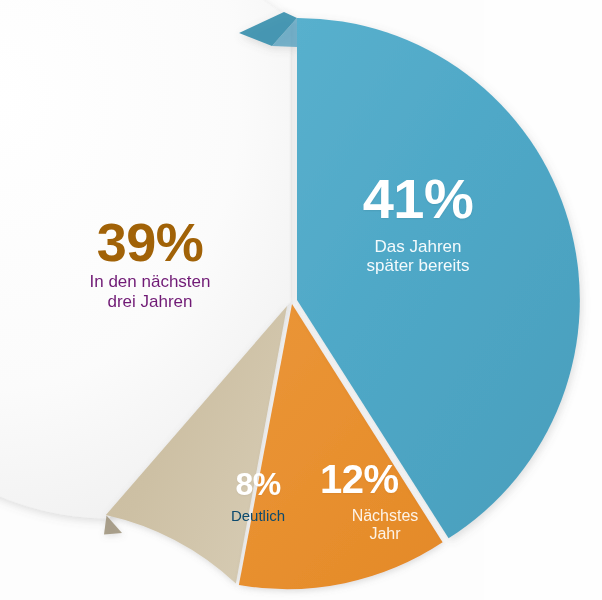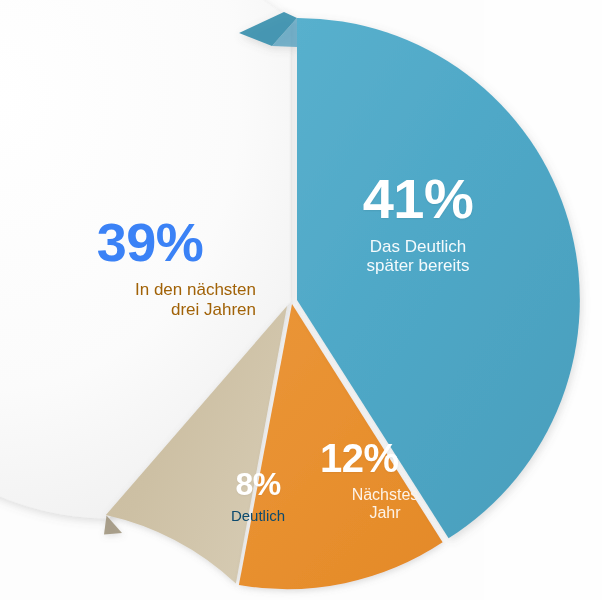--- a/index.html
+++ b/index.html
@@ -64,33 +64,32 @@
 
   
   #label-white {
     left: 44px;
     top: 212px;
     width: 212px;
     color: #2e2e2e;
   }
   #label-white .slice-pct {
     font-size: 54px;
-    margin-bottom: 8px;
-    color: #3b82f6;
+    color: #a16207;
   }
   #label-white .slice-desc {
     font-size: 17px;
-    color: #a16207;
-    text-align: right;
+    color: #701a75;
+    text-align: center;
   }
 
   
   #label-orange {
     left: 320px;
-    top: 436px;
+    top: 457px;
     width: 130px;
     color: #ffffff;
     text-align: left;
   }
   #label-orange .slice-pct {
     font-size: 40px;
     margin-bottom: 5px;
     text-shadow: 0 1px 2px rgba(0,0,0,0.06);
   }
   #label-orange .slice-desc {
@@ -182,21 +181,21 @@
                A 282 282 0 0 1 448.6 538.3
                Z" fill="url(#grad-blue)"></path>
 
       <path d="M 297 18 L 284.0 12.0 L 239.0 33.0 L 272.0 46.0 Z" fill="#3A90AE" opacity="0.92"></path>
       <path d="M 297 18 L 272.0 46.0 L 297 47.0 Z" fill="#4399bb" opacity="0.7"></path>
     </g>
   </svg>
 
   <div class="slice-label" id="label-blue">
     <span class="slice-pct">41%</span>
-    <span class="slice-desc">Das Deutlich</span>
+    <span class="slice-desc">Das Jahren</span>
     <span class="slice-desc">später bereits</span>
   </div>
 
   <div class="slice-label" id="label-white">
     <span class="slice-pct">39%</span>
     <span class="slice-desc">In den nächsten</span>
     <span class="slice-desc">drei Jahren</span>
   </div>
 
   <div class="slice-label" id="label-orange">

